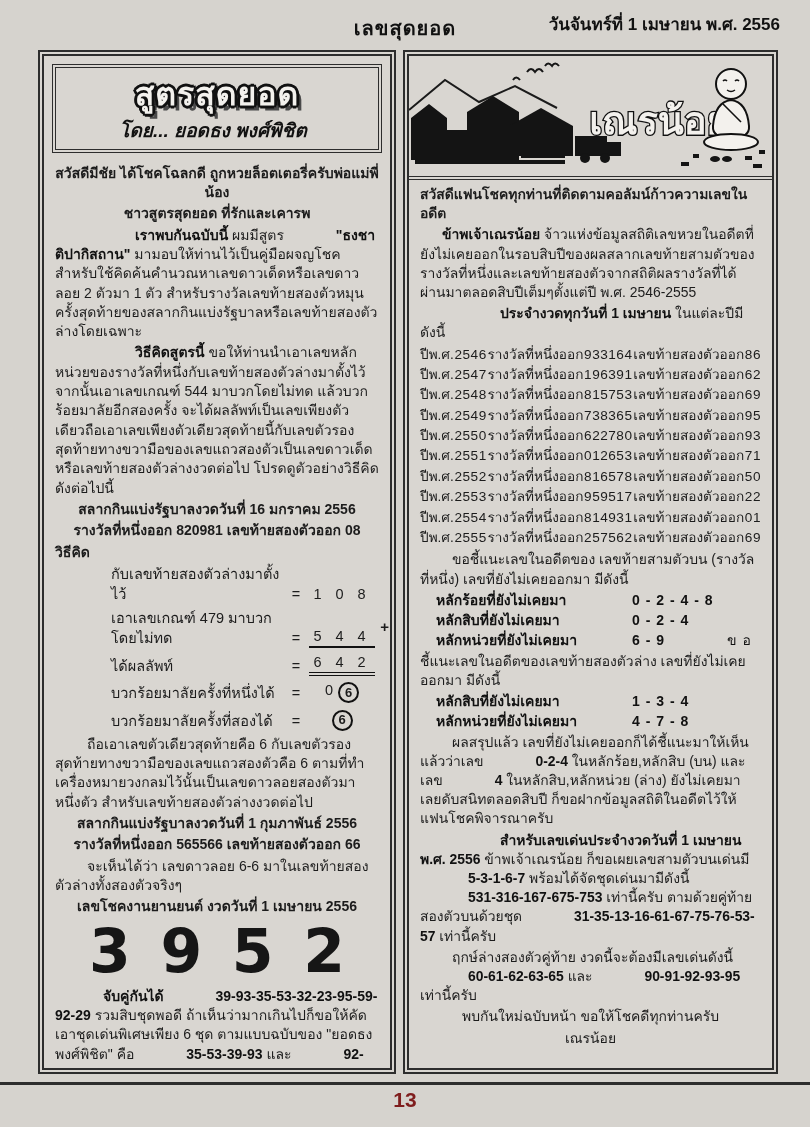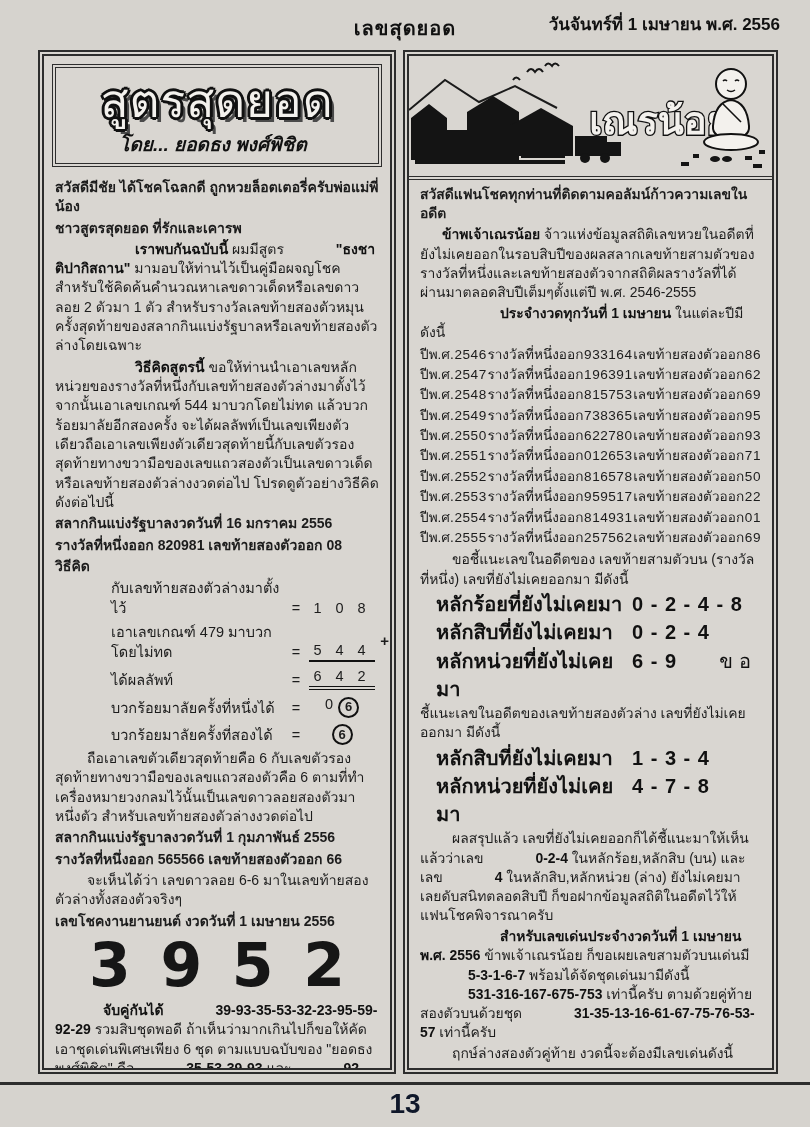--- a/index.html
+++ b/index.html
@@ -17,29 +17,29 @@
     font-size:20px;font-weight:bold;letter-spacing:1px;color:#111;}
   .issue-date{position:absolute;right:30px;top:10px;font-size:17px;font-weight:bold;color:#111;}
   
   .columns{display:flex;gap:7px;margin:6px 32px 0 38px;height:1024px;}
   .col{border:6px double #2d2d2d;background:#d9d6d1;box-sizing:border-box;overflow:hidden;}
   .left-col{width:358px;flex:none;}
   .right-col{flex:1;}
   
   .title-box{margin:8px 8px 6px;border:4px double #2d2d2d;padding:10px 8px 4px;text-align:center;background:#d9d6d1;}
   .big-title{
-    font-size:46px;font-weight:normal;line-height:1.02;color:#f3f1ed;letter-spacing:1px;
+    font-size:32px;font-weight:bold;line-height:1.02;color:#f3f1ed;letter-spacing:1px;
     text-shadow:3px 0 0 #111,-3px 0 0 #111,0 3px 0 #111,0 -3px 0 #111,
       2px 2px 0 #111,-2px 2px 0 #111,2px -2px 0 #111,-2px -2px 0 #111,5px 5px 0 #4a4a4a;
   }
   .byline{text-align:center;font-weight:bold;font-style:italic;font-size:19px;margin-top:4px;padding-right:8px;color:#111;}
   
   .tx{padding:5px 11px 4px;font-size:14px;line-height:1.38;}
   .tx p{margin:0 0 2px;}
-  .center{}
+  .center{text-align:center;}
   .bold{font-weight:bold;}
   .indent{text-indent:32px;}
   b{color:#111;margin-left:48px;}
   
   .calc{margin:2px 4px 4px 56px;font-size:14.5px;}
   .calc-row{display:flex;align-items:flex-end;margin-bottom:4px;}
   .cl{flex:1;}
   .ce{width:26px;text-align:center;}
   .cv{width:66px;text-align:center;letter-spacing:5px;position:relative;white-space:nowrap;}
   .cv.ul{border-bottom:2px solid #111;}
@@ -50,27 +50,27 @@
   
   .digits{display:flex;justify-content:space-between;padding:2px 34px 6px;font-size:60px;font-weight:bold;
     line-height:1;color:#161616;font-family:"DejaVu Sans","Liberation Sans",sans-serif;}
   
   .illus{border-bottom:4px double #2d2d2d;height:120px;overflow:hidden;background:#d9d6d1;}
   
   .stats{margin:1px 0 2px;}
   .stat-row{display:flex;justify-content:space-between;font-size:13.6px;line-height:1.5;white-space:nowrap;}
   .stat-row .sv{letter-spacing:0.5px;}
   
-  .miss-row{display:flex;align-items:baseline;font-weight:bold;font-size:20px;margin:1px 0 1px 16px;color:#111;}
+  .miss-row{display:flex;align-items:baseline;font-weight:bold;font-size:14px;margin:1px 0 1px 16px;color:#111;}
   .miss-row .lbl{width:196px;flex:none;}
   .miss-row .mnums{letter-spacing:1px;}
   .miss-row .trail{margin-left:auto;font-weight:normal;letter-spacing:6px;padding-right:4px;}
   
   .footer-rule{border-top:3px solid #2d2d2d;margin-top:8px;}
-  .page-number{text-align:center;font-size:28px;font-weight:bold;color:#0f172a;margin-top:3px;}
+  .page-number{text-align:center;font-size:21px;font-weight:bold;color:#7f1d1d;margin-top:3px;}
 </style>
 </head>
 <body>
 
 <div class="page">
 
   <div class="topbar">
     <div class="masthead">เลขสุดยอด</div>
     <div class="issue-date">วันจันทร์ที่ 1 เมษายน พ.ศ. 2556</div>
   </div>

